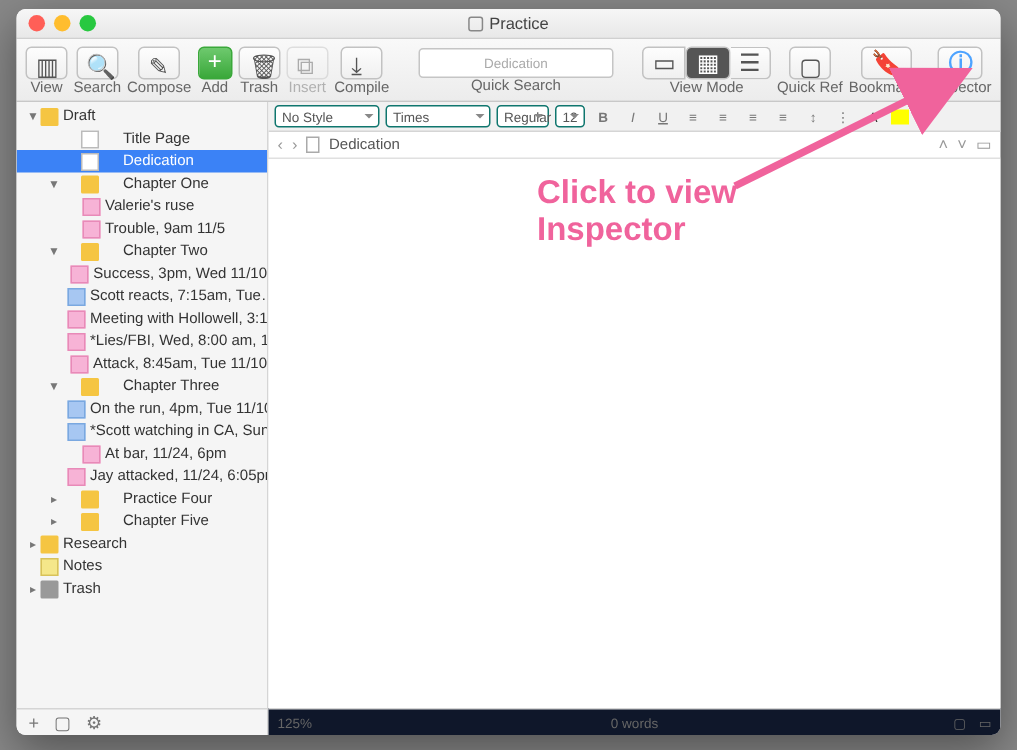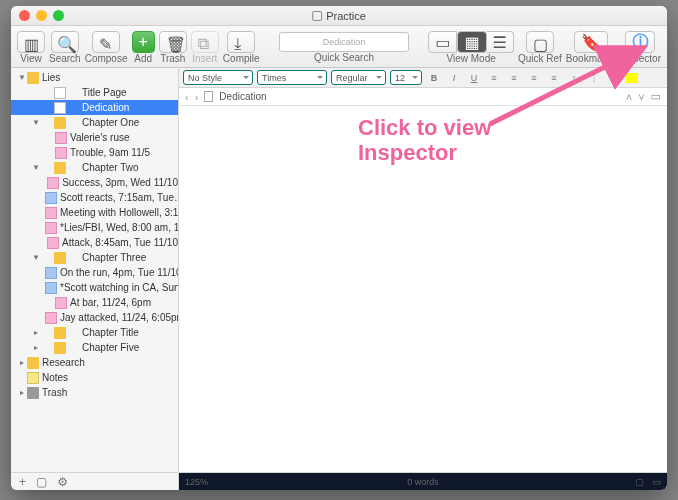--- a/index.html
+++ b/index.html
@@ -158,21 +158,21 @@
       <div class="tlbl">Inspector</div>
     </div>
   </div>
 
   <div class="main">
     <div class="binder">
       <div class="binder-tree" id="tree">
           <div class="row d0">
             <span class="disc">▼</span>
             <span class="ic folder"></span>
-            <span>Lies</span>
+            <span>Draft</span>
           </div>
           <div class="row d1">
             <span class="disc"></span>
             <span class="ic page"></span>
             <span>Title Page</span>
           </div>
           <div class="row d1 sel">
             <span class="disc"></span>
             <span class="ic page"></span>
             <span>Dedication</span>
@@ -243,21 +243,21 @@
             <span>At bar, 11/24, 6pm</span>
           </div>
           <div class="row d2">
             <span class="disc"></span>
             <span class="ic pagep"></span>
             <span>Jay attacked, 11/24, 6:05pm</span>
           </div>
           <div class="row d1">
             <span class="disc">▸</span>
             <span class="ic folder"></span>
-            <span>Chapter Title</span>
+            <span>Practice Four</span>
           </div>
           <div class="row d1">
             <span class="disc">▸</span>
             <span class="ic folder"></span>
             <span>Chapter Five</span>
           </div>
           <div class="row d0">
             <span class="disc">▸</span>
             <span class="ic folder"></span>
             <span>Research</span>
@@ -277,22 +277,22 @@
         <span>+</span>
         <span>▢</span>
         <span>⚙</span>
       </div>
     </div>
 
     <div class="editor">
       <div class="fmtbar">
         <div class="fmtsel" style="width:70px">No Style</div>
         <div class="fmtsel" style="width:70px">Times</div>
-        <div class="fmtsel" style="width:55px">Regular</div>
-        <div class="fmtsel" style="width:32px">12</div>
+        <div class="fmtsel" style="width:35px">Regular</div>
+        <div class="fmtsel" style="width:20px">12</div>
         <span class="fbtn">
             <b>B</b>
           </span>
         <span class="fbtn">
             <i>I</i>
           </span>
         <span class="fbtn">
             <u>U</u>
           </span>
         <span class="fbtn">≡</span>

